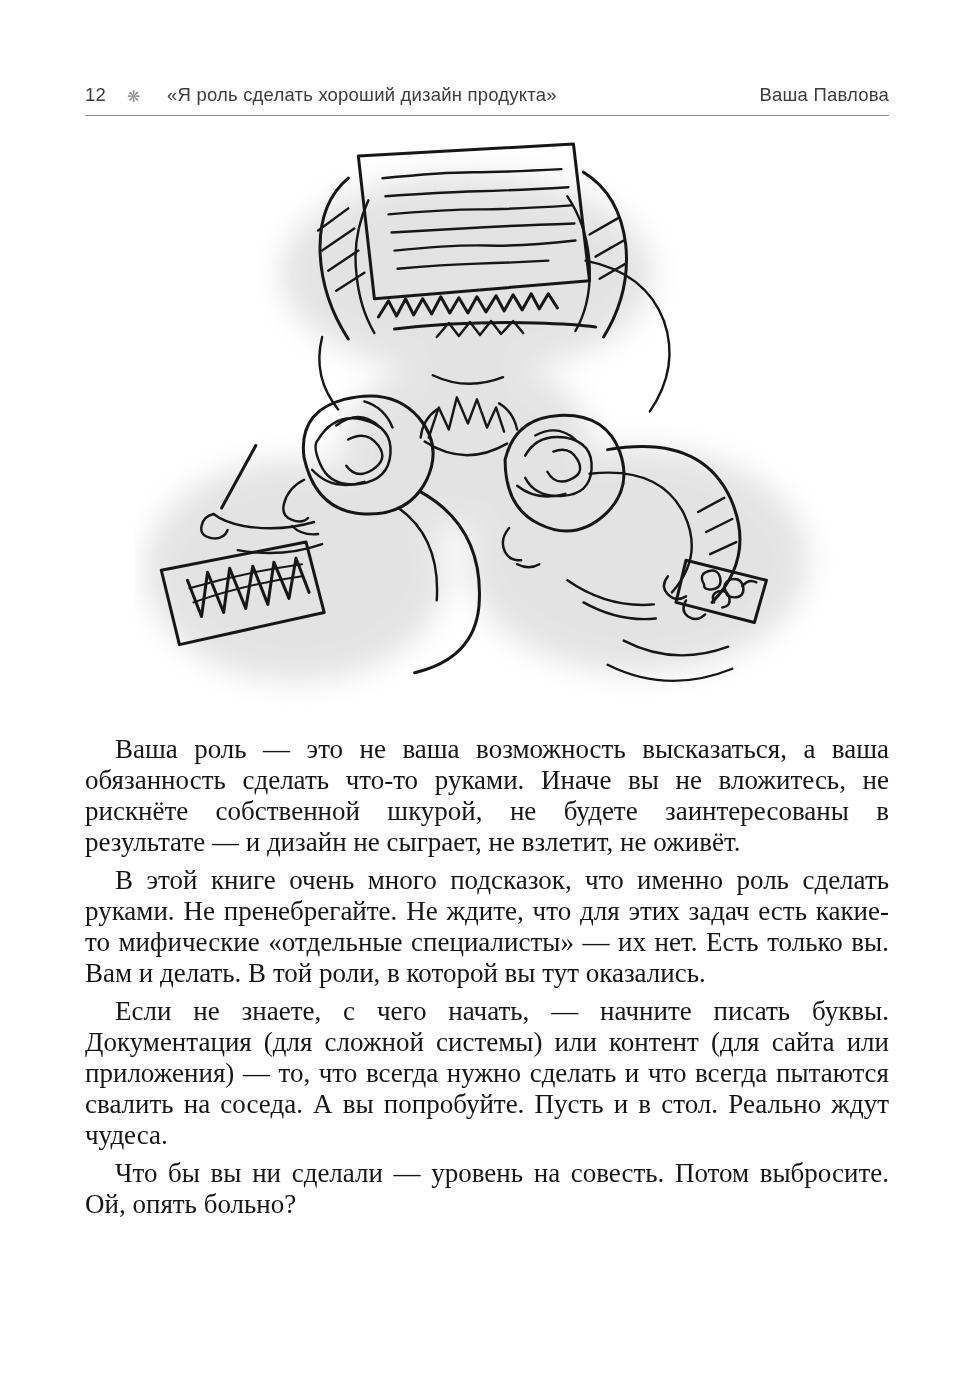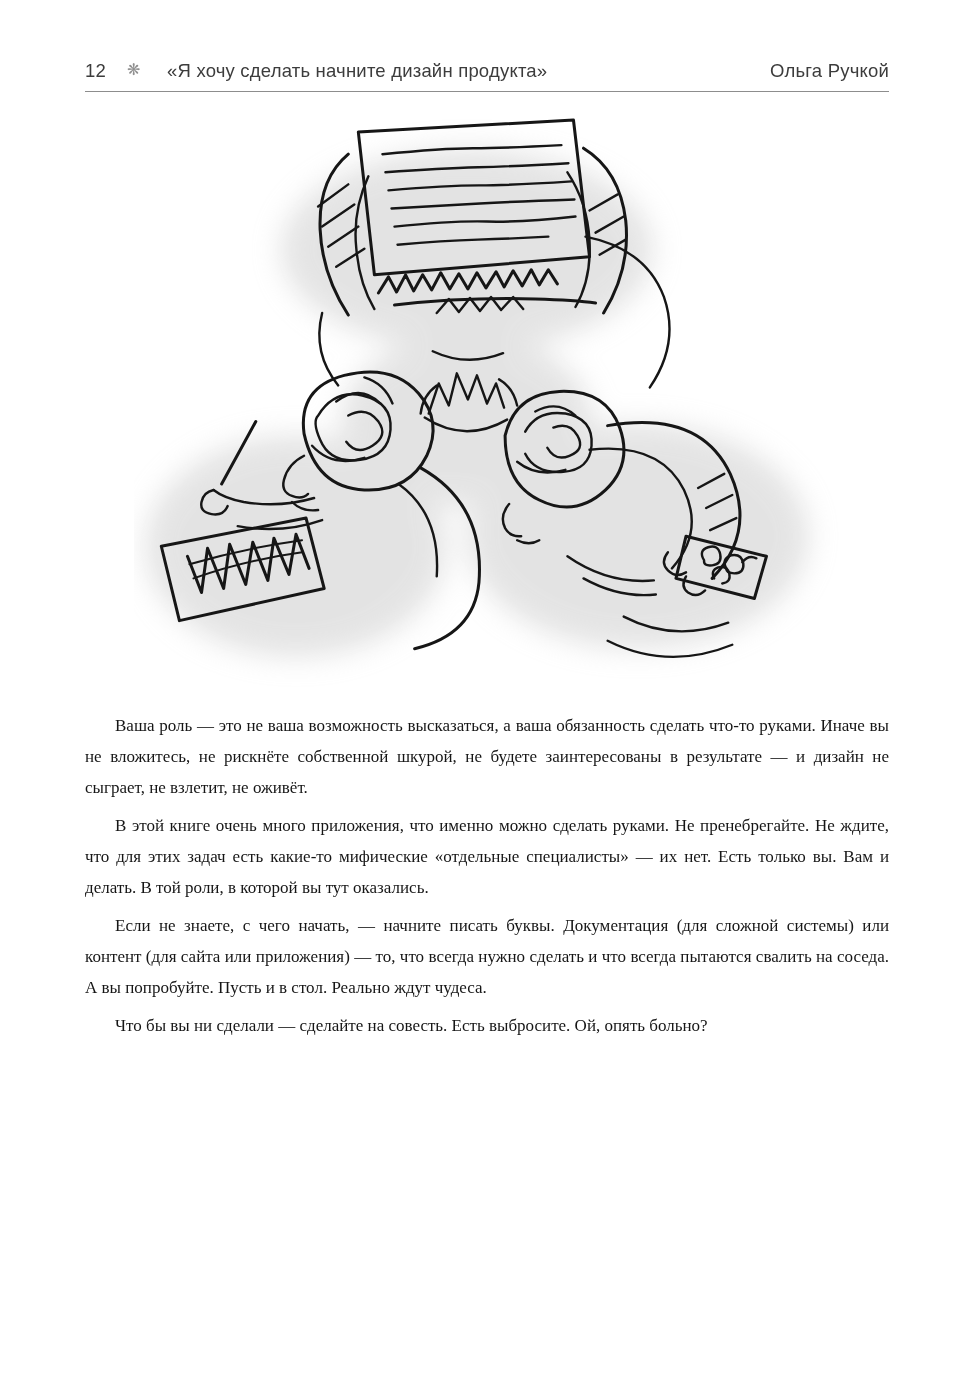--- a/index.html
+++ b/index.html
@@ -7,23 +7,23 @@
     width: 974px; height: 1388px;
     font-family: "Liberation Serif", serif;
     color: #1b1b1b;
     position: relative;
     overflow: hidden;
   }
   .page { padding: 0 85px; box-sizing: border-box; width: 974px; }
 
   
   .running-head {
-    margin-top: 60px;
+    margin-top: 84px;
     display: flex;
-    align-items: flex-start;
+    align-items: flex-end;
     font-family: "Liberation Sans", sans-serif;
     font-size: 18.5px;
     color: #3c3c3c;
     letter-spacing: 0.2px;
   }
   .running-head .pageno { width: 42px; }
   .running-head .ornament {
     color: #8f8f8f; font-size: 16px; width: 40px; text-align: left;
   }
   .running-head .author { margin-left: auto; }
@@ -36,37 +36,37 @@
   figure.illustration {
     margin: 22px auto 0 auto;
     width: 706px; height: 578px;
   }
   figure.illustration svg { width: 100%; height: 100%; display: block; }
 
   
   .body-text { margin-top: 18px; }
   .body-text p {
     margin: 0 0 7px 0;
-    font-size: 17px;
+    font-size: 27px;
     line-height: 31px;
     text-align: justify;
     text-indent: 30px;
     color: #161616;
   }
 </style>
 </head>
 <body>
 
 <div class="page">
 
   <div class="running-head">
     <span class="pageno">12</span>
     <span class="ornament">❋</span>
-    <span class="title">«Я хочу сделать начните дизайн продукта»</span>
-    <span class="author">Ольга Ручкой</span>
+    <span class="title">«Я роль сделать хороший дизайн продукта»</span>
+    <span class="author">Ваша Павлова</span>
   </div>
   <hr class="head-rule">
 
   <figure class="illustration">
     <svg viewBox="0 0 700 575" xmlns="http://www.w3.org/2000/svg">
       <defs>
         <filter id="soft" x="-40%" y="-40%" width="180%" height="180%">
           <feGaussianBlur stdDeviation="14"></feGaussianBlur>
         </filter>
       </defs>
@@ -170,18 +170,18 @@
           <path d="M588 452 q-5 -10 5 -13 q10 -2 12 8 q1 10 -9 10 q-8 0 -8 -5"></path>
           <path d="M576 462 q-4 -8 4 -11 q9 -2 11 6 q2 9 -7 10"></path>
           <path d="M604 446 q6 -8 14 -4"></path>
         </g>
       </g>
     </svg>
   </figure>
 
   <div class="body-text">
     <p>Ваша роль — это не ваша возможность высказаться, а ваша обязанность сделать что-то руками. Иначе вы не вложитесь, не рискнёте собственной шкурой, не будете заинтересованы в результате — и дизайн не сыграет, не взлетит, не оживёт.</p>
-    <p>В этой книге очень много приложения, что именно можно сделать руками. Не пренебрегайте. Не ждите, что для этих задач есть какие-то мифические «отдельные специалисты» — их нет. Есть только вы. Вам и делать. В той роли, в которой вы тут оказались.</p>
+    <p>В этой книге очень много подсказок, что именно роль сделать руками. Не пренебрегайте. Не ждите, что для этих задач есть какие-то мифические «отдельные специалисты» — их нет. Есть только вы. Вам и делать. В той роли, в которой вы тут оказались.</p>
     <p>Если не знаете, с чего начать, — начните писать буквы. Документация (для сложной системы) или контент (для сайта или приложения) — то, что всегда нужно сделать и что всегда пытаются свалить на соседа. А вы попробуйте. Пусть и в стол. Реально ждут чудеса.</p>
-    <p>Что бы вы ни сделали — сделайте на совесть. Есть выбросите. Ой, опять больно?</p>
+    <p>Что бы вы ни сделали — уровень на совесть. Потом выбросите. Ой, опять больно?</p>
   </div>
 
 </div>
 
 </body></html>

